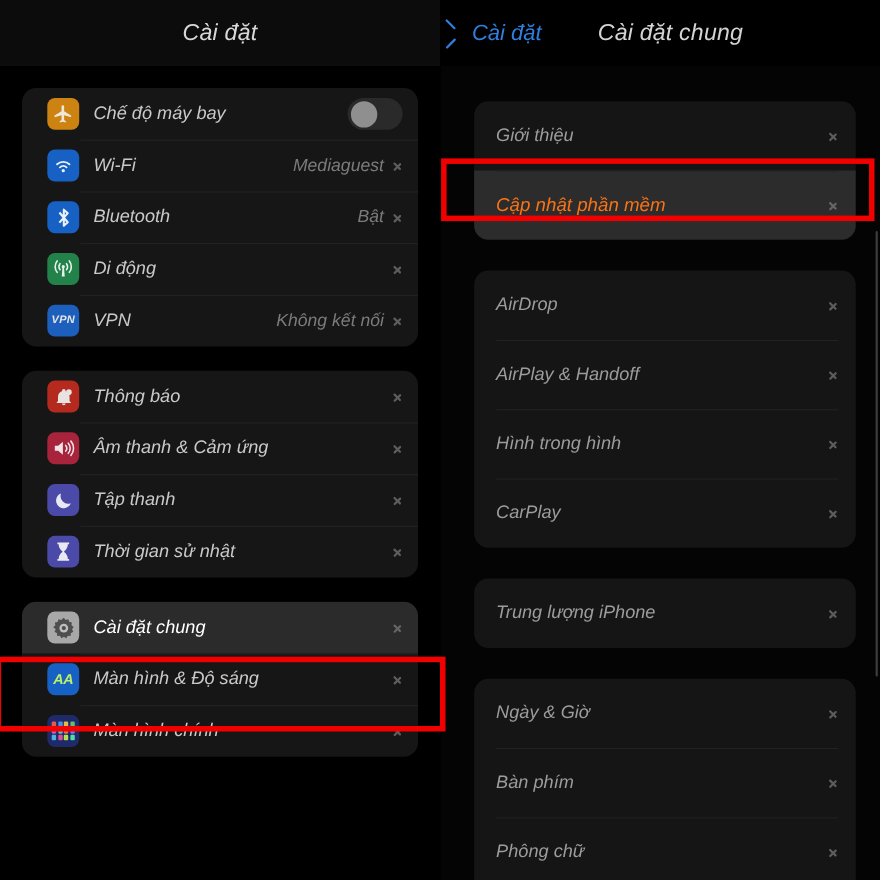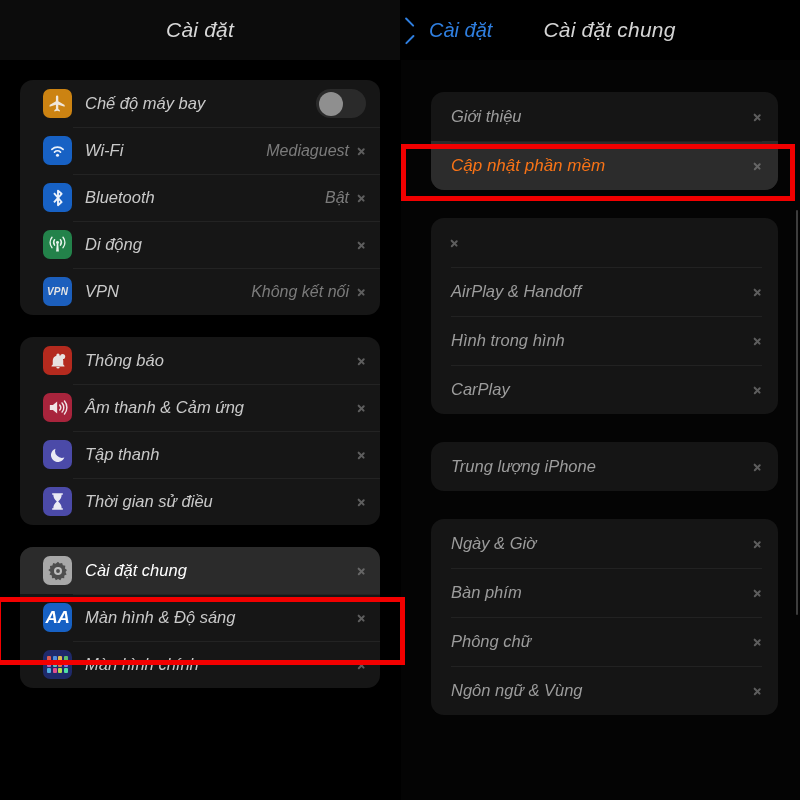--- a/index.html
+++ b/index.html
@@ -56,21 +56,21 @@
   .group {
     background: #161616; border-radius: 13px; overflow: hidden;
     margin-bottom: 22px;
   }
   #right-panel .group { background: #151515; margin-bottom: 28px; }
 
   .row {
     position: relative; display: flex; align-items: center;
     height: 47px; padding: 0 14px 0 23px;
   }
-  #right-panel .row { height: 49px; padding: 0 16px 0 20px; }
+  #right-panel .row { height: 63px; padding: 0 16px 0 20px; }
   .row + .row::before {
     content: ""; position: absolute; left: 53px; right: 0; top: 0;
     height: 1px; background: #232323;
   }
   #right-panel .row + .row::before { left: 20px; right: 16px; background: #222; }
 
   .row-icon {
     width: 29px; height: 29px; border-radius: 7px; flex: 0 0 29px;
     margin-right: 13px; display: flex; align-items: center; justify-content: center;
     position: relative; overflow: hidden;
@@ -116,21 +116,21 @@
   .ic-vpn     { background: #1c5fbd; }
   .ic-bell    { background: #b42a1e; }
   .ic-sound   { background: #a8243c; }
   .ic-focus   { background: #4b4aa8; }
   .ic-time    { background: #4b4aa8; }
   .ic-gear    { background: #a8a8a8; }
   .ic-ctrl    { background: #565656; }
   .ic-aa      { background: #1761c4; }
   .ic-home    { background: #1f2a6b; }
   .vpn-text { font-size: 10px; font-weight: 700; color: #e4e4e4; letter-spacing: .2px; }
-  .aa-text  { font-size: 17px; font-weight: 700; color: #ffffff; letter-spacing: -.2px; }
+  .aa-text  { font-size: 13px; font-weight: 700; color: #bef264; letter-spacing: -.2px; }
   .home-grid {
     width: 21px; height: 17px; display: grid;
     grid-template-columns: repeat(4, 1fr); grid-template-rows: repeat(3, 1fr); gap: 1.6px;
   }
   .home-grid i { display: block; border-radius: 1px; }
   .ctrl-art { width: 20px; height: 18px; position: relative; }
   .ctrl-art .pill {
     position: absolute; left: 0; width: 20px; height: 8px; border-radius: 4px; background: #d2d2d2;
   }
   .ctrl-art .pill.a { top: 0; }
@@ -248,21 +248,21 @@
             </span>
             <span class="row-label">Tập thanh</span>
             <span class="chev"></span>
           </div>
           <div class="row">
             <span class="row-icon ic-time">
               <svg width="15" height="19" viewBox="0 0 18 22">
                 <path fill="#e9e9f4" d="M2.6 1h12.8v2H14c0 3.3-1.7 6-4 7.6v.8c2.3 1.6 4 4.3 4 7.6h1.4v2H2.6v-2H4c0-3.3 1.7-6 4-7.6v-.8C5.7 9 4 6.3 4 3H2.6z"></path>
               </svg>
             </span>
-            <span class="row-label">Thời gian sử điều</span>
+            <span class="row-label">Thời gian sử nhật</span>
             <span class="chev"></span>
           </div>
         </div>
         <div class="group">
           <div class="row active">
             <span class="row-icon ic-gear">
               <svg width="22" height="22" viewBox="0 0 24 24">
                 <path fill="#4e4e4e" d="M12 1.8l1.8 2.1 2.7-.7.8 2.6 2.7.6-.4 2.8 2.2 1.7-1.6 2.3 1.2 2.5-2.5 1.3-.1 2.8-2.8-.2-1.5 2.4-2.4-1.4-2.4 1.4-1.5-2.4-2.8.2-.1-2.8-2.5-1.3 1.2-2.5L1.4 11l2.2-1.7-.4-2.8 2.7-.6.8-2.6 2.7.7z"></path>
                 <circle cx="12" cy="12" r="4.4" fill="#bdbdbd"></circle>
                 <circle cx="12" cy="12" r="2.1" fill="#4e4e4e"></circle>
@@ -318,20 +318,21 @@
             <span class="row-label">Giới thiệu</span>
             <span class="chev"></span>
           </div>
           <div class="row active">
             <span class="row-label">Cập nhật phần mềm</span>
             <span class="chev"></span>
           </div>
         </div>
         <div class="group">
           <div class="row">
+            <span class="row-label">AirDrop</span>
             <span class="chev"></span>
           </div>
           <div class="row">
             <span class="row-label">AirPlay &amp; Handoff</span>
             <span class="chev"></span>
           </div>
           <div class="row">
             <span class="row-label">Hình trong hình</span>
             <span class="chev"></span>
           </div>

